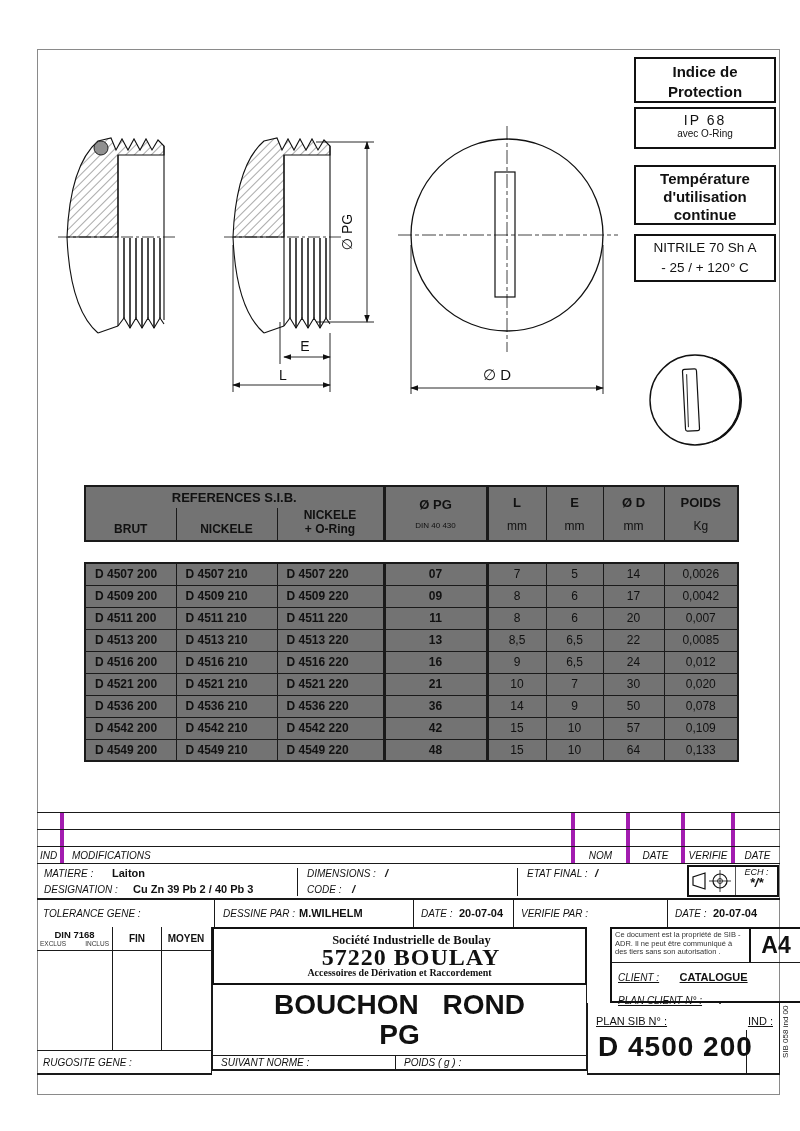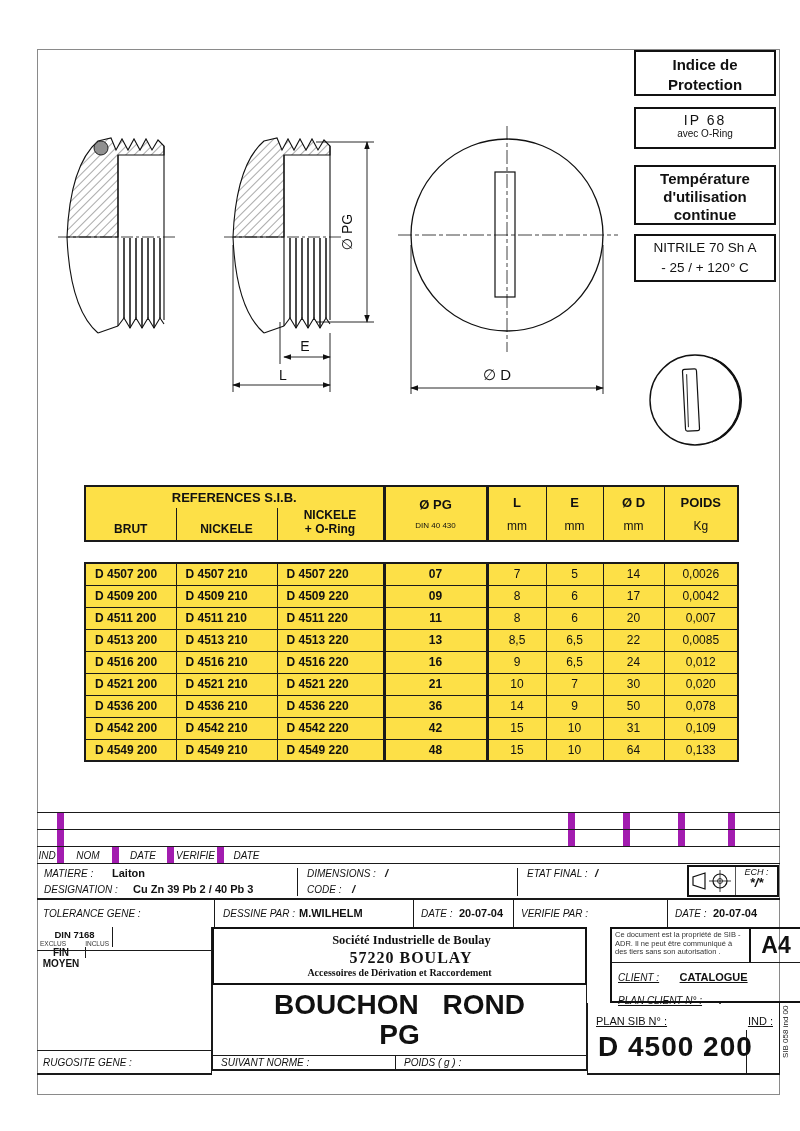--- a/index.html
+++ b/index.html
@@ -8,46 +8,46 @@
   .sheet { position:relative; width:800px; height:1131px; background:#fff; overflow:hidden; }
   .abs { position:absolute; }
   .it { font-style: italic; }
   .pre { white-space: pre-line; }
   .ul { text-decoration: underline; }
 
   .frame { left:37px; top:49px; width:743px; height:1046px; border:1px solid #8a8a8a; }
 
   
   .infobox { left:634px; width:142px; border:2px solid #111; background:#fff; text-align:center; }
-  .ib1 { top:50px;  height:46px; font-size:15px; font-weight:bold; line-height:20px; padding-top:3px;}
+  .ib1 { top:57px;  height:46px; font-size:15px; font-weight:bold; line-height:20px; padding-top:3px;}
   .ib2 { top:107px; height:42px; padding-top:3px;}
   .ib2 .big { font-size:14px; font-weight:normal; letter-spacing:2px;}
   .ib2 .small { font-size:10px; }
   .ib3 { top:165px; height:60px; font-size:15px; font-weight:bold; line-height:18px; padding-top:3px;}
   .ib4 { top:234px; height:48px; font-size:13.5px; line-height:20px; padding-top:2px;}
 
   
   table { border-collapse:collapse; table-layout:fixed; }
-  .hdr-table, .body-table { position:absolute; left:84px; border:2px solid #1a1a1a; background:#fde047; }
+  .hdr-table, .body-table { position:absolute; left:84px; border:2px solid #1a1a1a; background:#737373; }
   .hdr-table { top:485px; }
   .body-table { top:562px; }
   .hdr-table th, .body-table td { border:1px solid #1a1a1a; overflow:hidden; font-family:"Liberation Sans",sans-serif; }
   .hdr-table th { font-weight:bold; }
   th.refs-span { border-bottom:none; font-size:13px; height:22px; }
   tr.h2 th { border-top:none; vertical-align:bottom; padding-bottom:4px; font-size:12px; }
   th.grp { vertical-align:middle; }
   th.pgcol, .body-table td:nth-child(4) { border-left:3px solid #1a1a1a; border-right:3px solid #1a1a1a; }
   .hl { font-size:13px; font-weight:bold; }
   .hsub { font-size:8px; font-weight:normal; margin-top:9px; }
   .hunit { font-size:12px; font-weight:normal; margin-top:9px; }
   .body-table td { height:22px; font-size:12px; text-align:center; font-weight:normal; }
   .body-table td:nth-child(-n+4) { font-weight:bold; }
   .body-table td:nth-child(-n+3) { text-align:left; padding-left:9px; }
   .modrow { left:37px; width:743px; display:flex; border-bottom:1px solid #1a1a1a; }
-  .modrow > div { border-right:7px solid #a21caf; height:100%; }
+  .modrow > div { border-right:4px solid #a21caf; height:100%; }
   .modrow > div:last-child { border-right:none; }
   .mr1 { top:812px; height:18px; border-top:1px solid #1a1a1a; }
   .mr2 { top:830px; height:17px; }
   .mr3 { top:847px; height:17px; font-size:10px; font-style:italic; }
   .mc1{width:27px;} .mc2{width:511px;} .mc3{width:55px;} .mc4{width:55px;} .mc5{width:50px;} .mc6{width:45px;}
   .mr3 > div { display:flex; align-items:center; justify-content:center; }
   .mr3 .mc2 { justify-content:flex-start; padding-left:8px; }
 
   .matiere { left:37px; top:864px; width:743px; height:36px; border-bottom:2px solid #1a1a1a; }
   .lab { font-style:italic; font-size:10px; }
@@ -57,34 +57,34 @@
   .echbox .proj { width:47px; border-right:1px solid #555; display:flex; align-items:center; justify-content:center; }
   .echbox .echtxt { flex:1; text-align:center; }
   .echbox .echtxt .lab { font-size:9px; }
   .echbox .echtxt .big { font-size:13px; font-weight:bold; font-style:italic; line-height:12px;}
 
   .tolrow { left:37px; top:900px; width:743px; height:27px; }
   .tolrow .vline { top:0; height:27px; }
   .inl { position:absolute; white-space:nowrap; }
 
   .leftblk { left:37px; top:927px; width:175px; height:148px; border-right:1px solid #1a1a1a; border-bottom:2px solid #1a1a1a; }
-  .lb-row { display:flex; border-bottom:1px solid #1a1a1a;flex-direction:column; }
+  .lb-row { display:flex; border-bottom:1px solid #1a1a1a; }
   .lb-h { height:24px; }
   .lb-m { height:100px; }
   .lb-row > div { border-right:1px solid #1a1a1a; }
   .lb-row > div:last-child { border-right:none; }
   .lbc1{width:76px;} .lbc2{width:49px;} .lbc3{width:48px;}
   .din-top { font-size:9.5px; font-weight:bold; text-align:center; line-height:11px; padding-top:2px;}
   .din-sub { display:flex; justify-content:space-between; font-size:6.5px; padding:0 3px; color:#333;}
   .lb-h .cell-ctr { display:flex; align-items:center; justify-content:center; font-size:10px; font-weight:bold; }
   .rug { height:22px; display:flex; align-items:center; padding-left:6px; }
 
   .company { left:212px; top:927px; width:375px; height:58px; border:2px solid #111; text-align:center; font-family:"Liberation Serif",serif; font-weight:bold; }
   .company .c1 { font-size:12.5px; padding-top:4px;margin-left:24px; }
-  .company .c2 { font-size:16px; letter-spacing:1px; line-height:19px;margin-left:23px;}
+  .company .c2 { font-size:24px; letter-spacing:1px; line-height:19px;margin-left:23px;}
   .company .c3 { font-size:10px; }
 
   .titlearea { left:212px; top:985px; width:375px; height:70px; border-left:1px solid #1a1a1a; border-right:1px solid #1a1a1a; display:flex; flex-direction:column; align-items:center; justify-content:center; }
   .titlearea .t1 { font-size:28px; font-weight:bold; word-spacing:16px; line-height:30px; }
   .titlearea .t2 { font-size:28px; font-weight:bold; line-height:30px; }
 
   .normerow { left:212px; top:1055px; width:375px; height:16px; border:1px solid #1a1a1a; border-bottom:2px solid #1a1a1a; display:flex; }
   .normerow > div { display:flex; align-items:center; padding-left:8px; }
   .nc1 { width:183px; border-right:1px solid #1a1a1a; }
   .nc2 { flex:1; }
@@ -309,21 +309,21 @@
           <td>50</td>
           <td>0,078</td>
         </tr>
         <tr>
           <td>D 4542 200</td>
           <td>D 4542 210</td>
           <td>D 4542 220</td>
           <td>42</td>
           <td>15</td>
           <td>10</td>
-          <td>31</td>
+          <td>57</td>
           <td>0,109</td>
         </tr>
         <tr>
           <td>D 4549 200</td>
           <td>D 4549 210</td>
           <td>D 4549 220</td>
           <td>48</td>
           <td>15</td>
           <td>10</td>
           <td>64</td>
@@ -343,20 +343,21 @@
   <div class="abs modrow mr2">
     <div class="mc1"></div>
       <div class="mc2"></div>
       <div class="mc3"></div>
       <div class="mc4"></div>
       <div class="mc5"></div>
       <div class="mc6"></div>
   </div>
   <div class="abs modrow mr3">
     <div class="mc1">IND</div>
+    <div class="mc2">MODIFICATIONS</div>
     <div class="mc3">NOM</div>
     <div class="mc4">DATE</div>
     <div class="mc5">VERIFIE</div>
     <div class="mc6">DATE</div>
   </div>
 
   <div class="abs matiere">
     <span class="inl lab" style="left:7px;top:4px">MATIERE :</span>
     <span class="inl val" style="left:75px;top:3px">Laiton</span>
     <span class="inl lab" style="left:7px;top:20px">DESIGNATION :</span>

